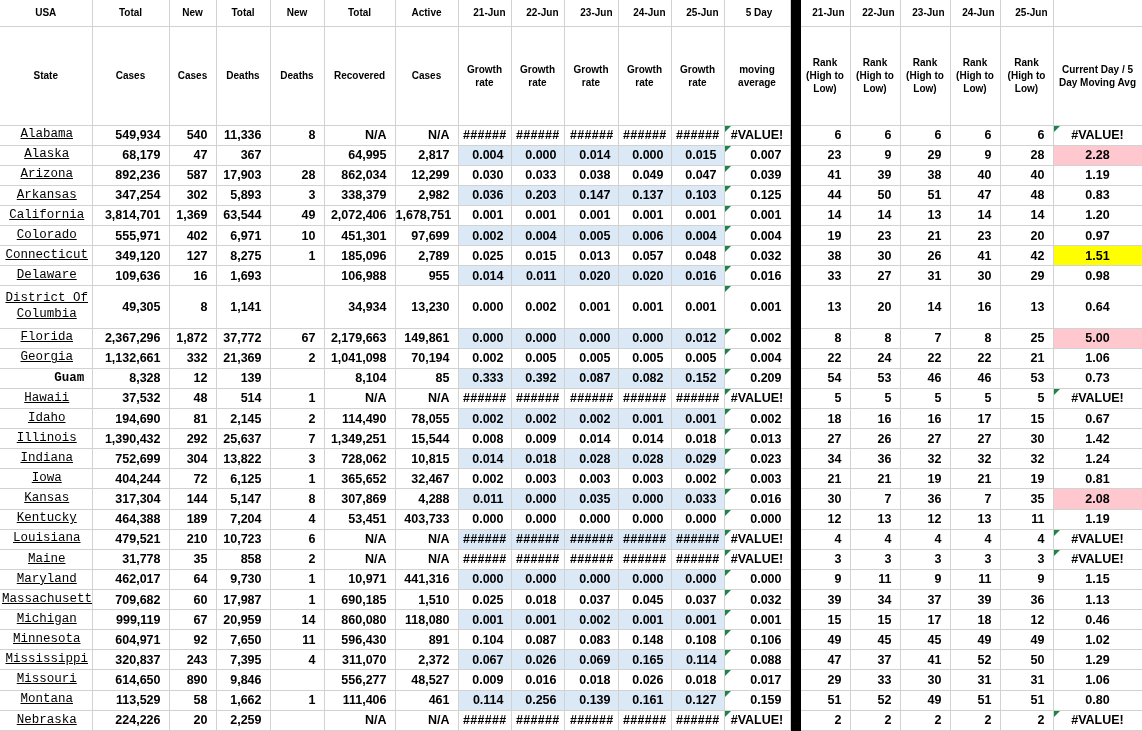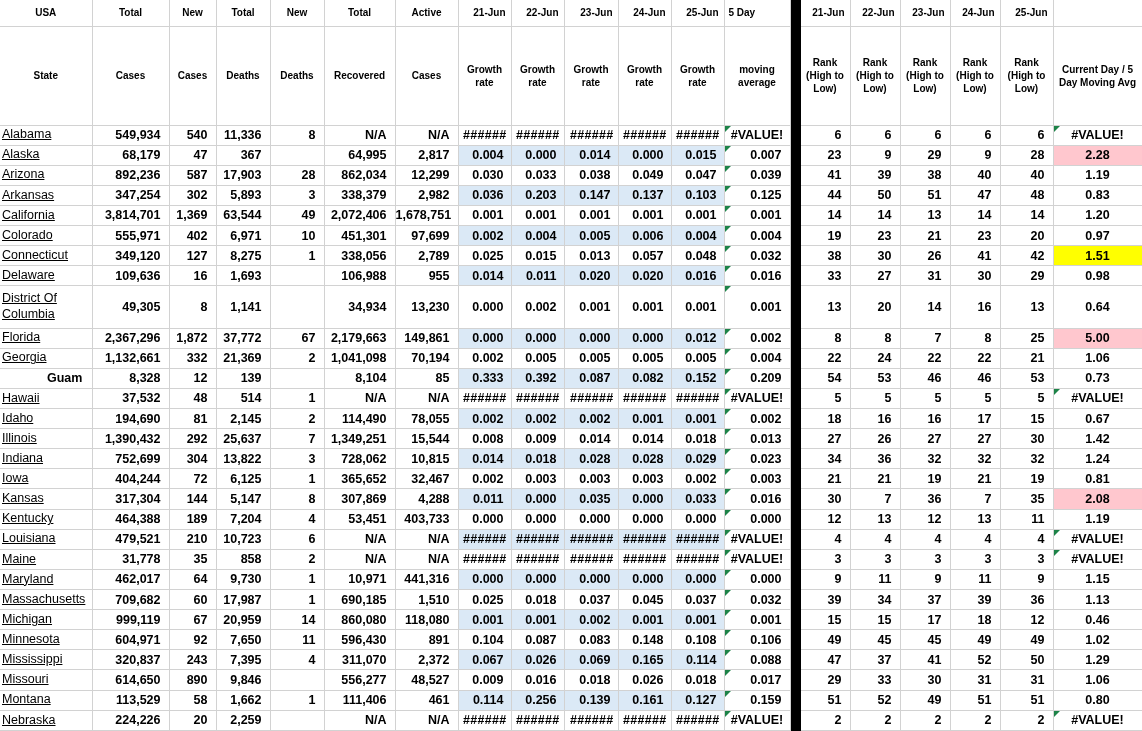--- a/index.html
+++ b/index.html
@@ -9,23 +9,23 @@
           font-family:"Liberation Sans", sans-serif; color:#000; }
   th, td { border-right:1px solid #d2d2d2; border-bottom:1px solid #d2d2d2;
            padding:0; overflow:hidden; white-space:nowrap; vertical-align:middle; position:relative; }
   thead th { font-weight:700; font-size:10px; }
   thead tr.h1 th { height:26px; }
   thead tr.h2 th { height:99px; white-space:normal; line-height:1.3; }
   td { font-size:12.5px; font-weight:700; height:20px; }
   .c { text-align:center; }
   .r { text-align:right; padding-right:8px; }
   .rr { text-align:right; padding-right:5px; }
-  .l { text-align:left; padding-left:4px; }
+  .l { text-align:center; padding-left:4px; }
   td.state { font-weight:400; text-decoration:underline; white-space:normal;
-             line-height:1.25; padding-left:2px; text-align:left; }
+             line-height:1.25; padding-left:2px; text-align:center;font-family:Liberation Mono, monospace; }
   td.state.bold-name { font-weight:700; text-decoration:none;padding-left:47px; }
   .band { background:#dbe9f6; }
   .hl-red { background:#ffc7ce; }
   .hl-yellow { background:#ffff00; }
   th.divider, td.divider { background:#000; border-color:#000; }
   .tri { position:absolute; top:0; left:0; width:0; height:0;
          border-top:6px solid #1d8348; border-right:6px solid transparent; }
   .val { position:relative; }
   td.gr { padding-right:7px; text-align:right; }
   td.hash { padding-right:4px; text-align:right; letter-spacing:0.3px; }
@@ -235,21 +235,21 @@
           <td class="r">23</td>
           <td class="r">20</td>
           <td class="c"><span class="val">0.97</span></td>
         </tr>
         <tr style="height: 20px;">
           <td class="state">Connecticut</td>
           <td class="r">349,120</td>
           <td class="r">127</td>
           <td class="r">8,275</td>
           <td class="r">1</td>
-          <td class="r">338,056</td>
+          <td class="r">185,096</td>
           <td class="r">2,789</td>
           <td class="gr">0.025</td>
           <td class="gr">0.015</td>
           <td class="gr">0.013</td>
           <td class="gr">0.057</td>
           <td class="gr">0.048</td>
           <td class="r"><span class="tri"></span><span class="val">0.032</span></td>
           <td class="divider"></td>
           <td class="r">38</td>
           <td class="r">30</td>

